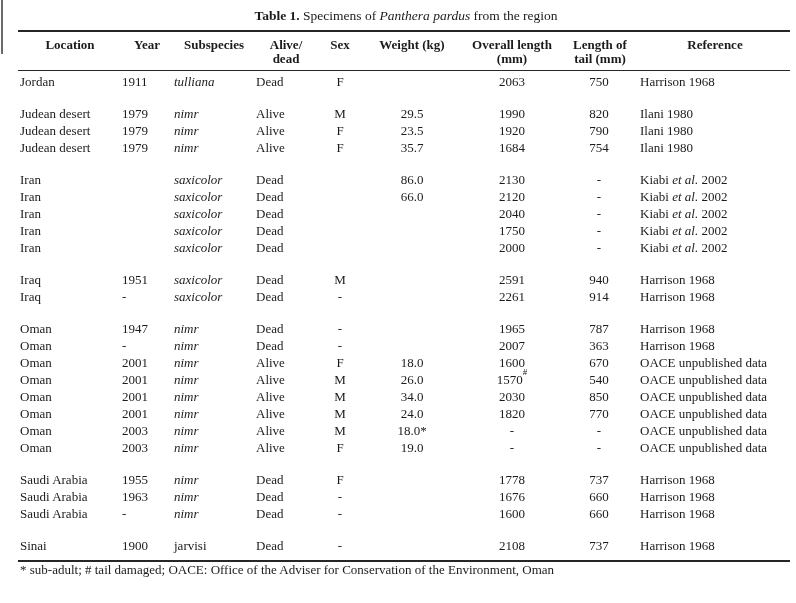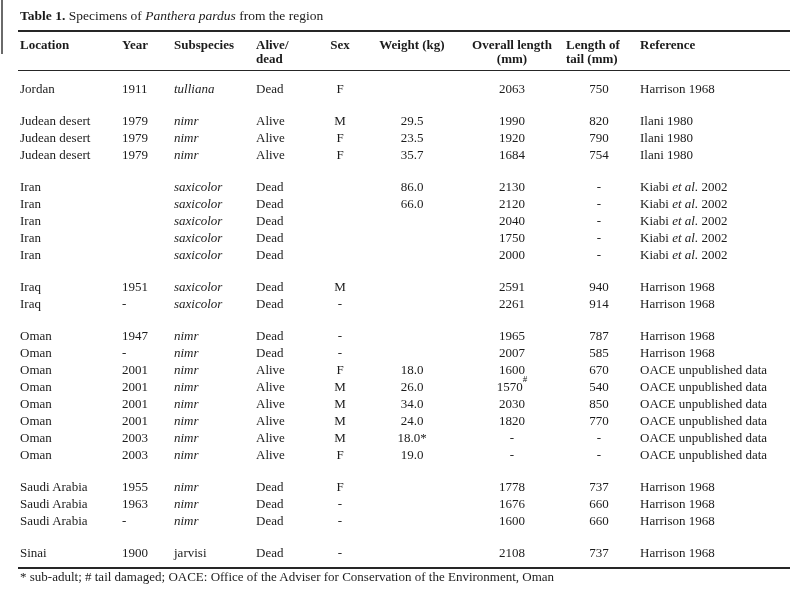--- a/index.html
+++ b/index.html
@@ -25,20 +25,21 @@
     background: #6a6a6a;
   }
   .page {
     padding: 7px 4px 0 20px;
   }
   .title {
     font-size: 13.5px;
     line-height: 17px;
     margin: 0 0 6px 0;
     white-space: pre-wrap;
+    text-align: center;
   }
   .title .bold { font-weight: bold; }
   .title i { font-style: italic; }
 
   .table-wrap {
     width: 772px;
     border-top: 2px solid #262626;
     border-bottom: 2px solid #262626;
     padding-bottom: 6px;
     margin-left: -2px;
@@ -55,39 +56,39 @@
   col.c-sex        { width: 48px;  }
   col.c-weight     { width: 96px;  }
   col.c-overall    { width: 104px; }
   col.c-tail       { width: 70px;  }
   col.c-reference  { width: 156px; }
 
   thead th {
     font-weight: bold;
     font-size: 13px;
     line-height: 14px;
-    text-align: left;
+    text-align: center;
     vertical-align: top;
     padding: 6px 0 4px 2px;
     border-bottom: 1px solid #262626;
   }
   thead th.a-center { text-align: center; padding-left: 0; margin-top: 8px; }
-  thead th.h-left   { text-align: left; }
+  thead th.h-left   { text-align: center; }
 
   tbody td {
     font-size: 13px;
     line-height: 17px;
     height: 17px;
     padding: 0 0 0 2px;
     vertical-align: bottom;
     white-space: nowrap;
     overflow: visible;
   }
   tbody td.a-center { text-align: center; padding-left: 0; }
-  tbody tr.first-row td { padding-top: 9px; }
+  tbody tr.first-row td { padding-top: 2px; }
   tbody tr.spacer td { height: 15px; padding: 0; line-height: 15px; }
   td i, th i { font-style: italic; }
   td sup {
     font-size: 9px;
     line-height: 0;
     position: relative;
     top: -4px;
   }
   td.c-reference, th.c-reference { padding-left: 6px; }
 
@@ -279,21 +280,21 @@
             <td class="c-reference">Harrison 1968</td>
           </tr>
           <tr>
             <td class="c-location">Oman</td>
             <td class="c-year">-</td>
             <td class="c-subspecies"><i>nimr</i></td>
             <td class="c-alive_dead">Dead</td>
             <td class="c-sex a-center">-</td>
             <td class="c-weight a-center"></td>
             <td class="c-overall a-center">2007</td>
-            <td class="c-tail a-center">585</td>
+            <td class="c-tail a-center">363</td>
             <td class="c-reference">Harrison 1968</td>
           </tr>
           <tr>
             <td class="c-location">Oman</td>
             <td class="c-year">2001</td>
             <td class="c-subspecies"><i>nimr</i></td>
             <td class="c-alive_dead">Alive</td>
             <td class="c-sex a-center">F</td>
             <td class="c-weight a-center">18.0</td>
             <td class="c-overall a-center">1600</td>

